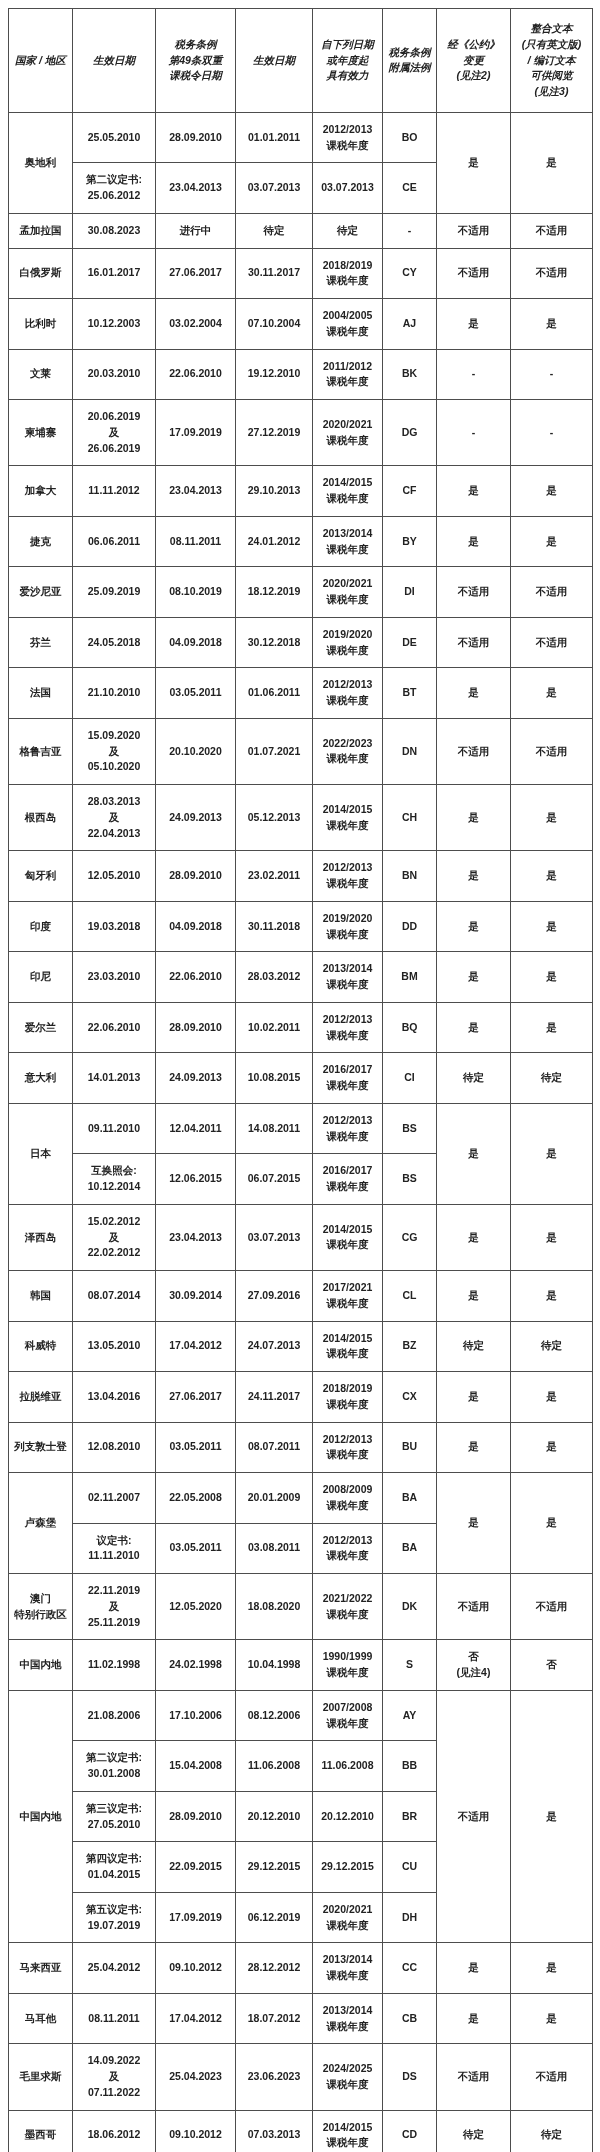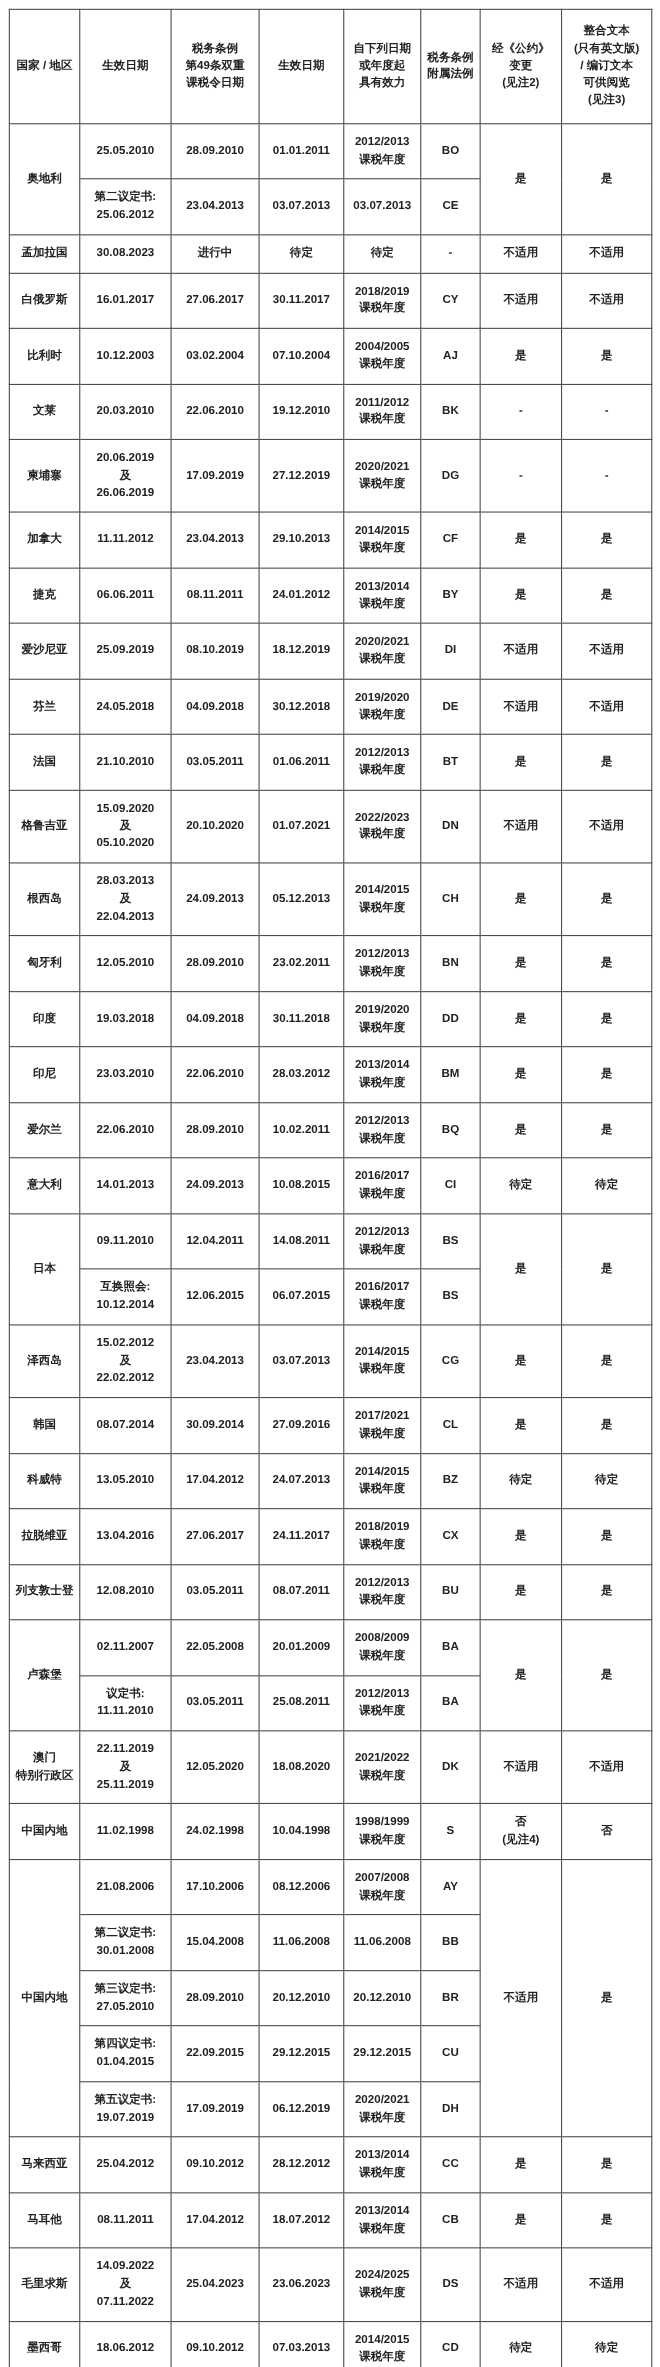--- a/index.html
+++ b/index.html
@@ -21,20 +21,21 @@
     font-size:10.5px;
     font-weight:700;
     line-height:1.5;
     padding:9px 2px;
     white-space:pre-line;
     word-break:break-all;
   }
   thead th{
     padding:12px 2px;
     font-size:10.5px;
+    font-style:italic;
   }
 </style>
 </head>
 <body>
 
 <div class="wrap">
   <table>
     <colgroup>
       <col style="width:64px">
         <col style="width:83px">
@@ -365,21 +366,21 @@
           <td>2008/2009
 课税年度</td>
           <td>BA</td>
           <td rowspan="2">是</td>
           <td rowspan="2">是</td>
         </tr>
         <tr>
           <td>议定书:
 11.11.2010</td>
           <td>03.05.2011</td>
-          <td>25.08.2011</td>
+          <td>03.08.2011</td>
           <td>2012/2013
 课税年度</td>
           <td>BA</td>
         </tr>
         <tr>
           <td rowspan="1">澳门
 特别行政区</td>
           <td>22.11.2019
 及
 25.11.2019</td>
@@ -389,21 +390,21 @@
 课税年度</td>
           <td>DK</td>
           <td rowspan="1">不适用</td>
           <td rowspan="1">不适用</td>
         </tr>
         <tr>
           <td rowspan="1">中国内地</td>
           <td>11.02.1998</td>
           <td>24.02.1998</td>
           <td>10.04.1998</td>
-          <td>1998/1999
+          <td>1990/1999
 课税年度</td>
           <td>S</td>
           <td rowspan="1">否
 (见注4)</td>
           <td rowspan="1">否</td>
         </tr>
         <tr>
           <td rowspan="5">中国内地</td>
           <td>21.08.2006</td>
           <td>17.10.2006</td>

